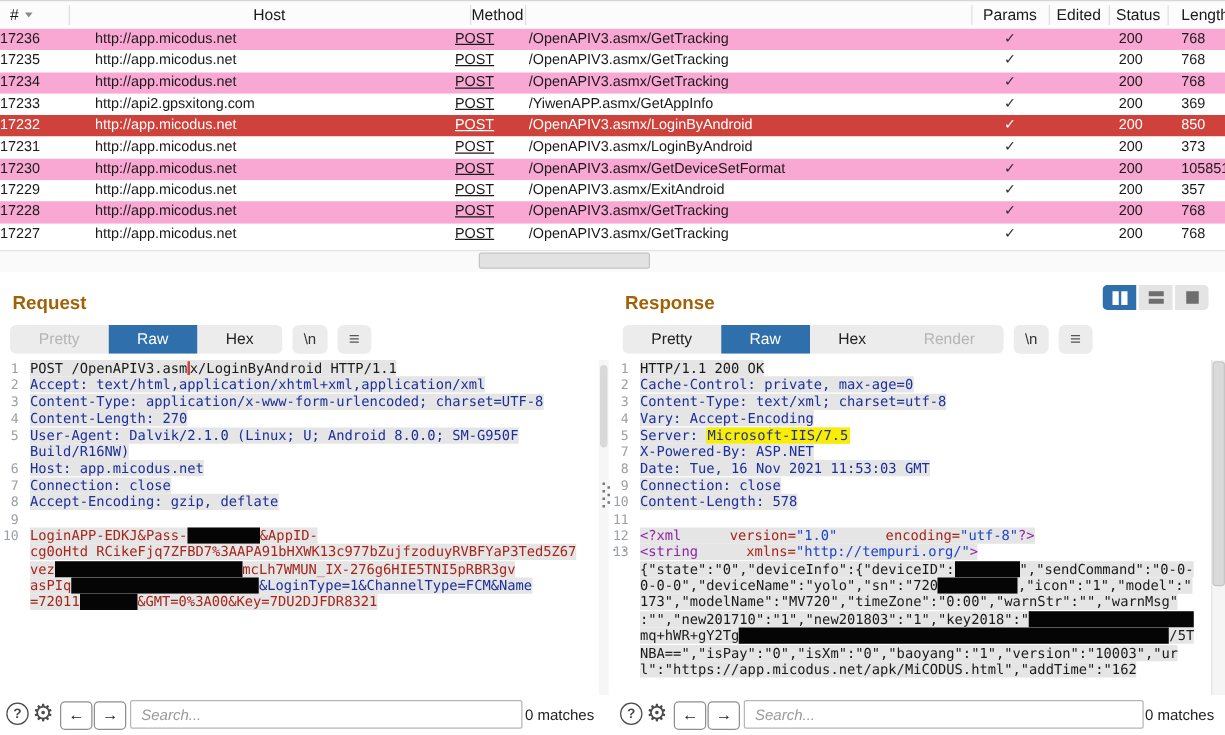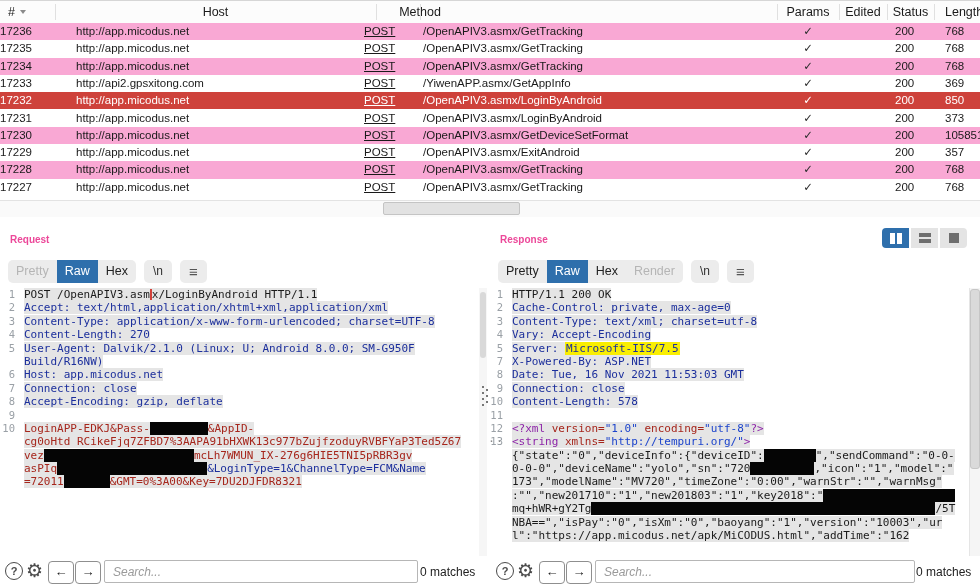--- a/index.html
+++ b/index.html
@@ -33,24 +33,24 @@
   
   .hscroll{position:absolute;left:0;top:200px;width:980px;height:16px;background:#fafafa;
            border-top:1px solid #e3e3e3;border-bottom:1px solid #e3e3e3;}
   .hthumb{position:absolute;left:383px;top:202px;width:135px;height:11px;background:#e2e2e2;
           border:1px solid #c4c4c4;border-radius:2px;}
   .hsplit{position:absolute;left:0;top:217px;width:980px;height:14px;background:#fff;}
   .hsplit-dots{position:absolute;left:478px;top:214px;width:30px;text-align:center;
                font-size:15px;letter-spacing:3px;color:#8a8a8a;}
 
   
-  .ptitle{position:absolute;top:234px;font-size:10px;font-weight:bold;color:#ec4899;}
+  .ptitle{position:absolute;top:234px;font-size:15px;font-weight:bold;color:#a16207;}
   .tabbar{position:absolute;top:260px;display:flex;gap:8px;height:23px;}
   .tabgroup{display:flex;border-radius:5px;overflow:hidden;}
-  .tab{height:23px;line-height:23px;padding:0 8px;background:#ececec;font-size:12.5px;color:#222;}
+  .tab{height:23px;line-height:23px;padding:0 23px;background:#ececec;font-size:12.5px;color:#222;}
   .tab.sel{background:#2e6fac;color:#fff;}
   .tab.dis{color:#b5b5b5;}
   .minibtn{height:23px;line-height:23px;padding:0 9px;background:#ececec;border-radius:5px;
            font-size:12px;color:#333;}
   .menu-glyph{font-size:15px;font-weight:bold;color:#555;}
 
   
   .laybar{position:absolute;left:882px;top:228px;display:flex;gap:2px;border-radius:4px;overflow:hidden;}
   .lbtn{width:27px;height:20px;background:#e4e4e4;display:flex;align-items:center;justify-content:center;gap:2px;}
   .lbtn.sel{background:#2e6fac;}
@@ -66,21 +66,21 @@
   .ed-line{height:13.4px;line-height:13.4px;font-family:"DejaVu Sans Mono","Liberation Mono",monospace;
            font-size:11px;white-space:pre;}
   .ln{display:inline-block;width:13px;text-align:right;color:#9aa0a6;margin-right:9px;
       font-size:10.5px;}
   .lt{background:#e5e5e5;}
   .seg-k{color:#1a1a1a;}
   .seg-h{color:#1c2f9c;}
   .seg-m{color:#a6261c;}
   .seg-b{color:#1c2f9c;}
   .seg-p{color:#8d24a8;}
-  .seg-r{color:#a6261c;}
+  .seg-r{color:#a6261c;margin-left:32px;}
   .seg-s{color:#1c44cc;}
   .seg-hl{color:#1c2f9c;background:#f9ee02;padding:0 1px;}
   .redact{display:inline-block;height:13px;background:#050505;vertical-align:-3px;}
   .caret{display:inline-block;width:2px;height:11px;background:#d2413a;vertical-align:-2px;}
 
   
   .req-sb-track{position:absolute;left:479px;top:288px;width:8px;height:268px;background:#f6f6f6;}
   .req-sb-thumb{position:absolute;left:480px;top:292px;width:6px;height:66px;background:#d9d9d9;border-radius:3px;}
   .grip{position:absolute;left:482px;top:386px;width:2px;height:2px;background:#777;
         box-shadow:0 6px 0 #777,0 12px 0 #777,0 18px 0 #777,4px 3px 0 #777,4px 9px 0 #777,4px 15px 0 #777;}
@@ -102,21 +102,21 @@
   .matches{position:absolute;top:9px;font-size:12px;color:#222;white-space:nowrap;}
 </style>
 </head>
 <body>
 
 <div class="screen">
 
   <div class="thead">
     <div class="hcell" style="left:8px;width:44px;"><span>#</span><span class="chev"></span></div>
     <div class="hcell" style="left:55px;width:321px;text-align:center;"><span>Host</span></div>
-    <div class="hcell" style="left:376px;width:44px;text-align:center;padding-left:22px;"><span>Method</span></div>
+    <div class="hcell" style="left:376px;width:44px;text-align:center;"><span>Method</span></div>
     <div class="hcell" style="left:777px;width:62px;text-align:center;"><span>Params</span></div>
     <div class="hcell" style="left:839px;width:48px;text-align:center;"><span>Edited</span></div>
     <div class="hcell" style="left:887px;width:47px;text-align:center;"><span>Status</span></div>
     <div class="hcell" style="left:945px;width:35px;"><span>Length</span></div>
     <div class="hsep" style="left:55px;"></div>
     <div class="hsep" style="left:376px;"></div>
     <div class="hsep" style="left:420px;"></div>
     <div class="hsep" style="left:777px;"></div>
     <div class="hsep" style="left:839px;"></div>
     <div class="hsep" style="left:887px;"></div>

